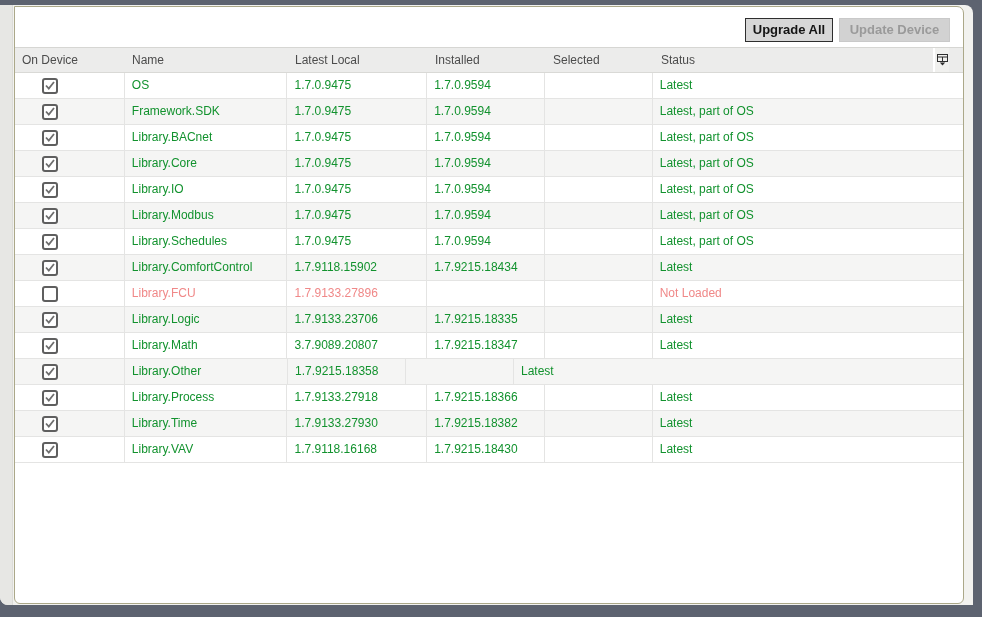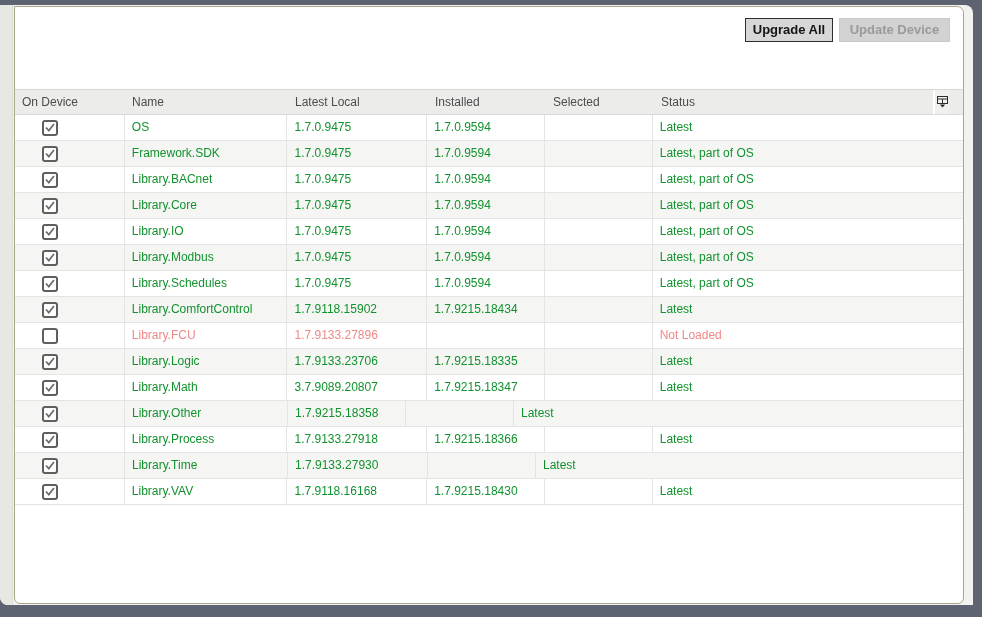--- a/index.html
+++ b/index.html
@@ -47,21 +47,21 @@
     background:#d7d7d7; color:#141414;
     border:1px solid #2e2e2e;
   }
   .btn-disabled {
     right:1px; width:111px;
     background:#d2d2d2; color:#9a9a9a;
     border:1px solid #c9c9c9;
     cursor:default;
   }
   
-  .grid { position:absolute; top:40px; left:0; right:0; bottom:0;margin-top:42px; }
+  .grid { position:absolute; top:40px; left:0; right:0; bottom:0; }
   .grid-header {
     display:flex; height:26px;
     background:#ececeb;
     border-top:1px solid #d6d6d3;
     border-bottom:1px solid #d9d9d6;
     color:#4c4c4c; font-size:12px;
   }
   .hcell { line-height:24px; padding-left:7px; overflow:hidden; white-space:nowrap; }
   .hcell-icon {
     width:16px; padding:0;
@@ -328,20 +328,21 @@
   <div class="row alt ok">
     <div class="cell c0">
       <span class="checkbox checked">
         <svg width="10" height="9" viewBox="0 0 10 9">
           <polyline points="1,4.5 3.8,7.5 9,1" fill="none" stroke="#6e6e6e" stroke-width="1.8"></polyline>
         </svg>
       </span>
     </div>
     <div class="cell c1">Library.Time</div>
     <div class="cell c2">1.7.9133.27930</div>
+    <div class="cell c3">1.7.9215.18382</div>
     <div class="cell c4"></div>
     <div class="cell c5">Latest</div>
   </div>
 
   <div class="row ok">
     <div class="cell c0">
       <span class="checkbox checked">
         <svg width="10" height="9" viewBox="0 0 10 9">
           <polyline points="1,4.5 3.8,7.5 9,1" fill="none" stroke="#6e6e6e" stroke-width="1.8"></polyline>
         </svg>

